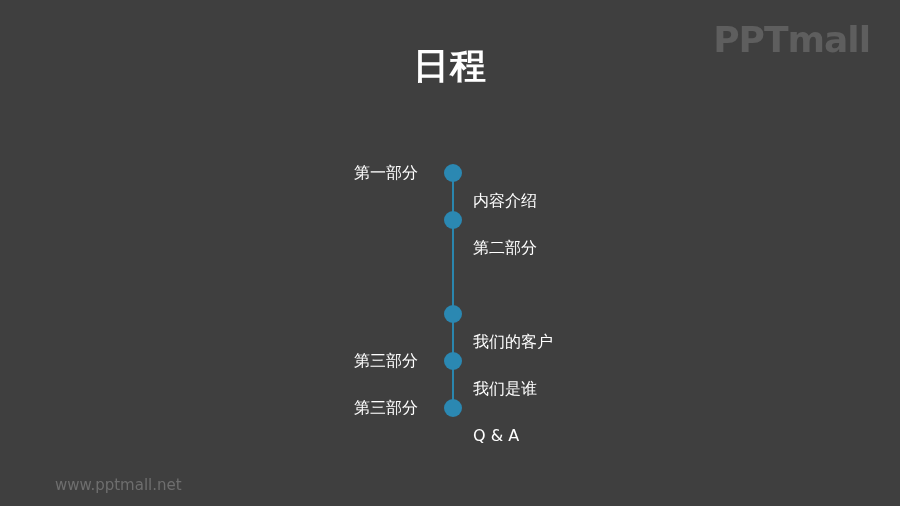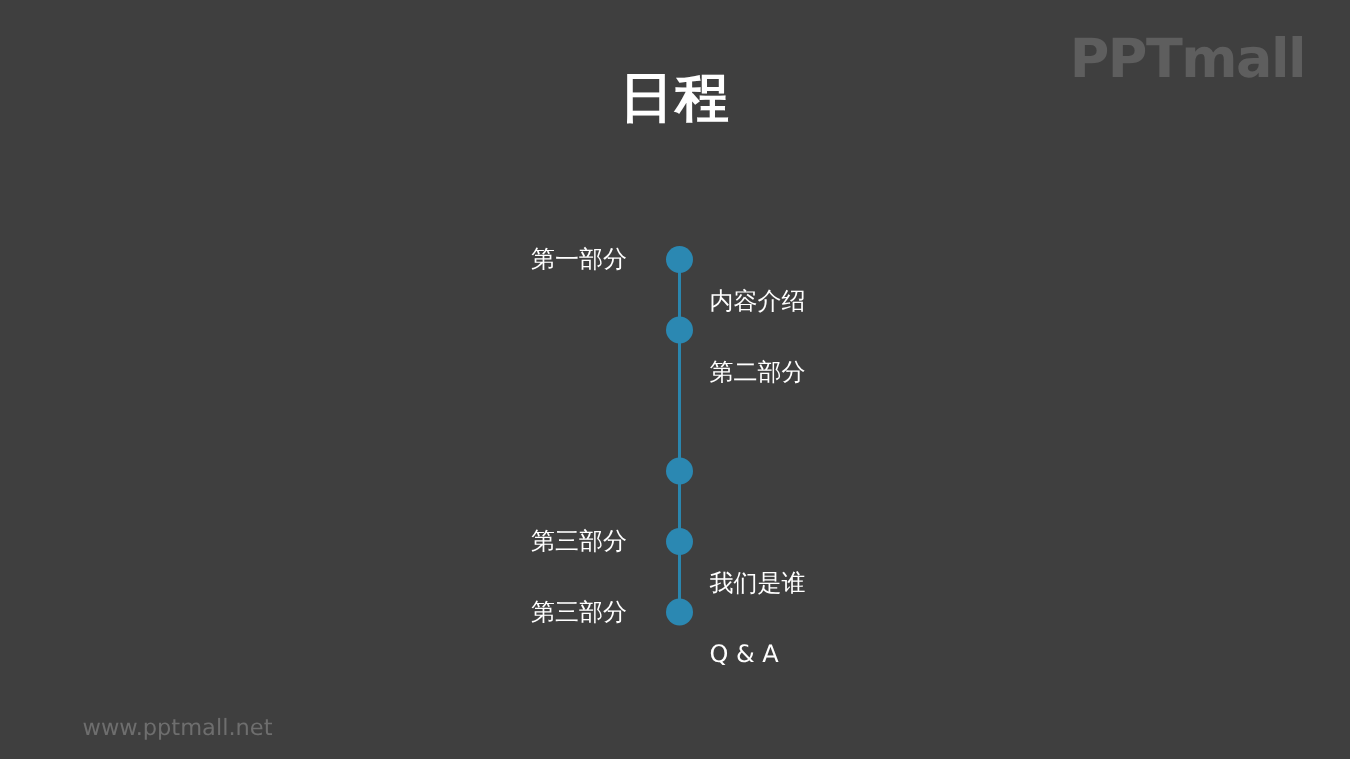--- a/index.html
+++ b/index.html
@@ -101,20 +101,21 @@
   <div class="row" style="top:208px;">
     <span class="section-label"></span>
     <span class="dot"></span>
     <span class="item-label">第二部分</span>
   </div>
 
 
   <div class="row" style="top:302px;">
     <span class="section-label"></span>
     <span class="dot"></span>
+    <span class="item-label">我们的客户</span>
   </div>
 
   <div class="row" style="top:349px;padding-left:38px;">
     <span class="section-label">第三部分</span>
     <span class="dot"></span>
     <span class="item-label">我们是谁</span>
   </div>
 
   <div class="row" style="top:396px;">
     <span class="section-label">第三部分</span>

